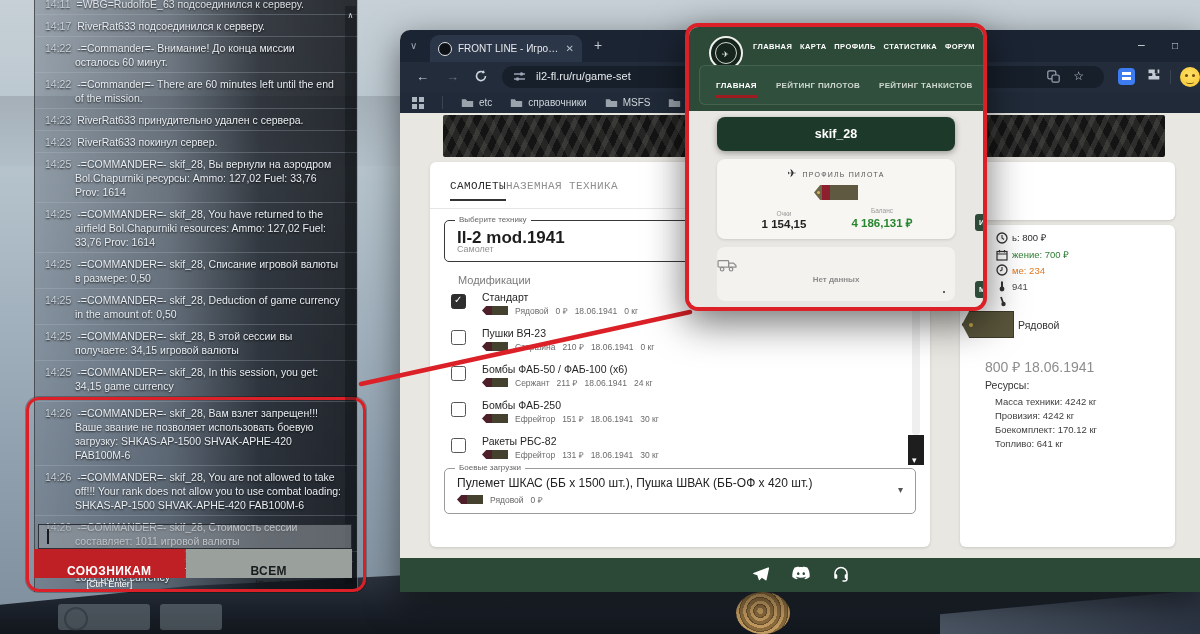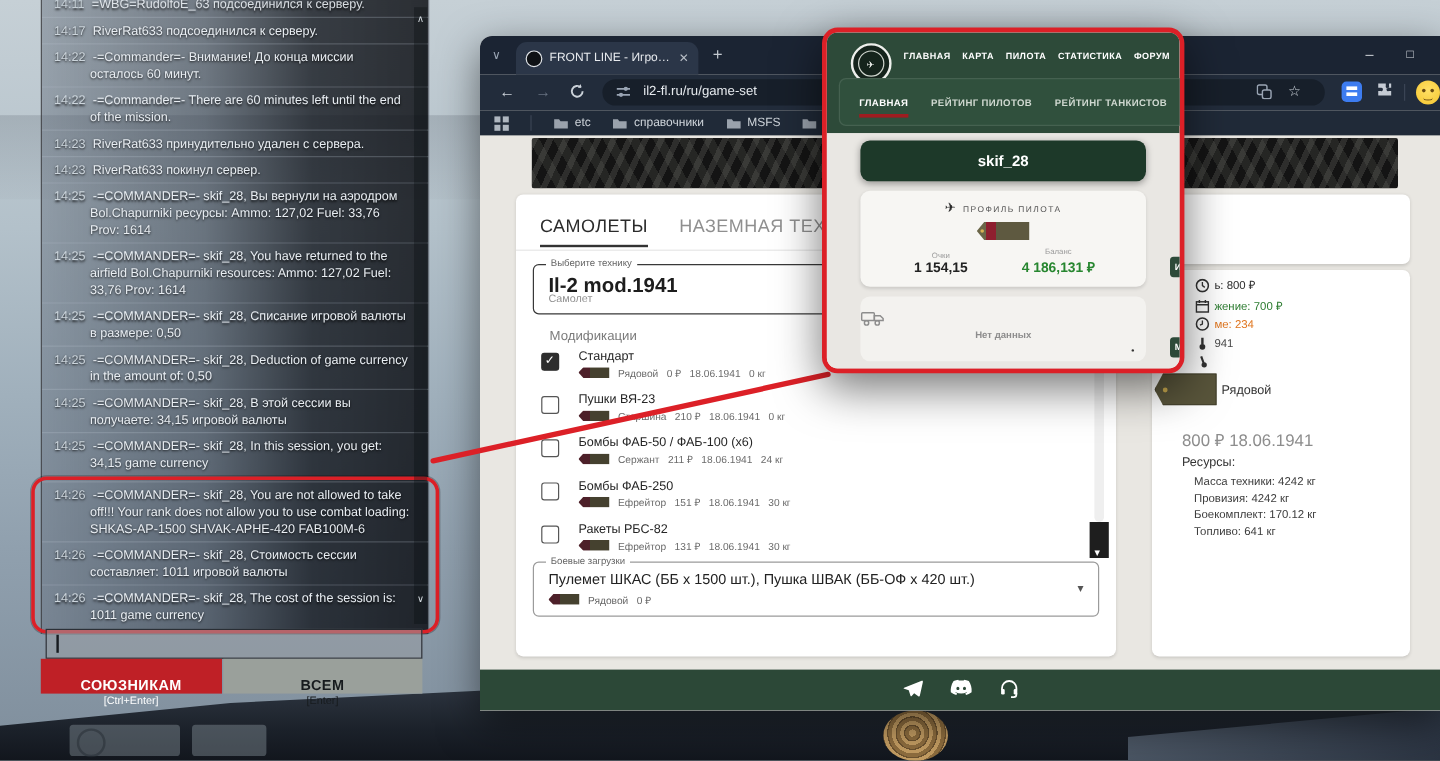--- a/index.html
+++ b/index.html
@@ -85,21 +85,21 @@
     box-shadow:7px 0 0 #aeb6bf,0 7px 0 #aeb6bf,7px 7px 0 #aeb6bf;}
   .bsep{width:1px;height:13px;background:#3a4454;flex:none;}
   .bm{display:flex;align-items:center;gap:5px;font-size:10px;color:#ced4da;white-space:nowrap;}
   
   .page{position:absolute;left:0;top:83px;right:0;bottom:0;background:#e9e7e2;}
   .hero{position:absolute;left:43px;top:2px;width:722px;height:42px;border-radius:2px;background:#141414;
     background-image:repeating-linear-gradient(115deg,rgba(105,105,100,.30) 0 5px,rgba(20,20,20,0) 5px 12px),
       repeating-linear-gradient(60deg,rgba(70,72,66,.35) 0 8px,rgba(0,0,0,0) 8px 18px);}
   .card{background:#fff;border-radius:6px;box-shadow:0 1px 3px rgba(0,0,0,.14);}
   .left-card{position:absolute;left:30px;top:49px;width:500px;height:385px;}
-  .vtabs{position:absolute;left:20px;top:18px;display:flex;gap:26px;font-size:15px;letter-spacing:.4px;}
+  .vtabs{position:absolute;left:20px;top:18px;display:flex;font-size:11px;letter-spacing:.4px;font-family:Liberation Mono, monospace;}
   .vtab-a{color:#2b2b2b;padding-bottom:7px;border-bottom:2px solid #333;}
   .vtab-i{color:#8f8f8f;}
   .vtabs-line{position:absolute;left:0;right:0;top:46px;height:1px;background:#e6e6e6;}
   .sel{position:absolute;border:1.5px solid #383838;border-radius:5px;background:#fff;box-sizing:border-box;}
   .sel1{left:14px;top:58px;width:472px;height:42px;}
   .flabel{position:absolute;top:-6px;left:10px;background:#fff;padding:0 4px;font-size:8px;color:#666;}
   .sel .val{position:absolute;left:12px;top:7px;font-size:17px;font-weight:bold;color:#1d1d1d;}
   .sel .sub{position:absolute;left:12px;top:23px;font-size:9px;color:#929292;}
   .modwrap{position:absolute;left:14px;top:112px;width:462px;height:192px;overflow:hidden;}
   .mods-title{font-size:11px;color:#7b7b7b;padding-left:14px;}
@@ -204,20 +204,21 @@
       <div class="msg"><span class="t">14:22</span><span class="x">-=Commander=- There are 60 minutes left until the end of the mission.</span></div>
       <div class="msg"><span class="t">14:23</span><span class="x">RiverRat633 принудительно удален с сервера.</span></div>
       <div class="msg"><span class="t">14:23</span><span class="x">RiverRat633 покинул сервер.</span></div>
       <div class="msg"><span class="t">14:25</span><span class="x">-=COMMANDER=- skif_28, Вы вернули на аэродром Bol.Chapurniki ресурсы: Ammo: 127,02 Fuel: 33,76 Prov: 1614</span></div>
       <div class="msg"><span class="t">14:25</span><span class="x">-=COMMANDER=- skif_28, You have returned to the airfield Bol.Chapurniki resources: Ammo: 127,02 Fuel: 33,76 Prov: 1614</span></div>
       <div class="msg"><span class="t">14:25</span><span class="x">-=COMMANDER=- skif_28, Списание игровой валюты в размере: 0,50</span></div>
       <div class="msg"><span class="t">14:25</span><span class="x">-=COMMANDER=- skif_28, Deduction of game currency in the amount of: 0,50</span></div>
       <div class="msg"><span class="t">14:25</span><span class="x">-=COMMANDER=- skif_28, В этой сессии вы получаете: 34,15 игровой валюты</span></div>
       <div class="msg"><span class="t">14:25</span><span class="x">-=COMMANDER=- skif_28, In this session, you get: 34,15 game currency</span></div>
     <div class="chat-highlight">
+      <div class="msg"><span class="t">14:26</span><span class="x">-=COMMANDER=- skif_28, Вам взлет запрещен!!! Ваше звание не позволяет использовать боевую загрузку: SHKAS-AP-1500 SHVAK-APHE-420 FAB100M-6</span></div>
         <div class="msg"><span class="t">14:26</span><span class="x">-=COMMANDER=- skif_28, You are not allowed to take off!!! Your rank does not allow you to use combat loading: SHKAS-AP-1500 SHVAK-APHE-420 FAB100M-6</span></div>
         <div class="msg"><span class="t">14:26</span><span class="x">-=COMMANDER=- skif_28, Стоимость сессии составляет: 1011 игровой валюты</span></div>
         <div class="msg"><span class="t">14:26</span><span class="x">-=COMMANDER=- skif_28, The cost of the session is: 1011 game currency</span></div>
     </div>
   </div>
 </div>
 <div class="chat-input">
     <span class="cursor"></span>
   </div>
 <div class="btn-row">
@@ -488,21 +489,21 @@
 </svg>
 
 <div class="popup">
   <div class="p-head">
     <span class="p-logo">
         <i>✈</i>
       </span>
     <div class="p-nav">
       <span>ГЛАВНАЯ</span>
         <span>КАРТА</span>
-        <span>ПИЛОТА</span>
+        <span>ПРОФИЛЬ</span>
         <span>СТАТИСТИКА</span>
         <span>ФОРУМ</span>
     </div>
     <div class="p-tabs">
       <span class="p-tab active">ГЛАВНАЯ</span>
         <span class="p-tab">РЕЙТИНГ ПИЛОТОВ</span>
         <span class="p-tab">РЕЙТИНГ ТАНКИСТОВ</span>
     </div>
   </div>
   <div class="p-body">

